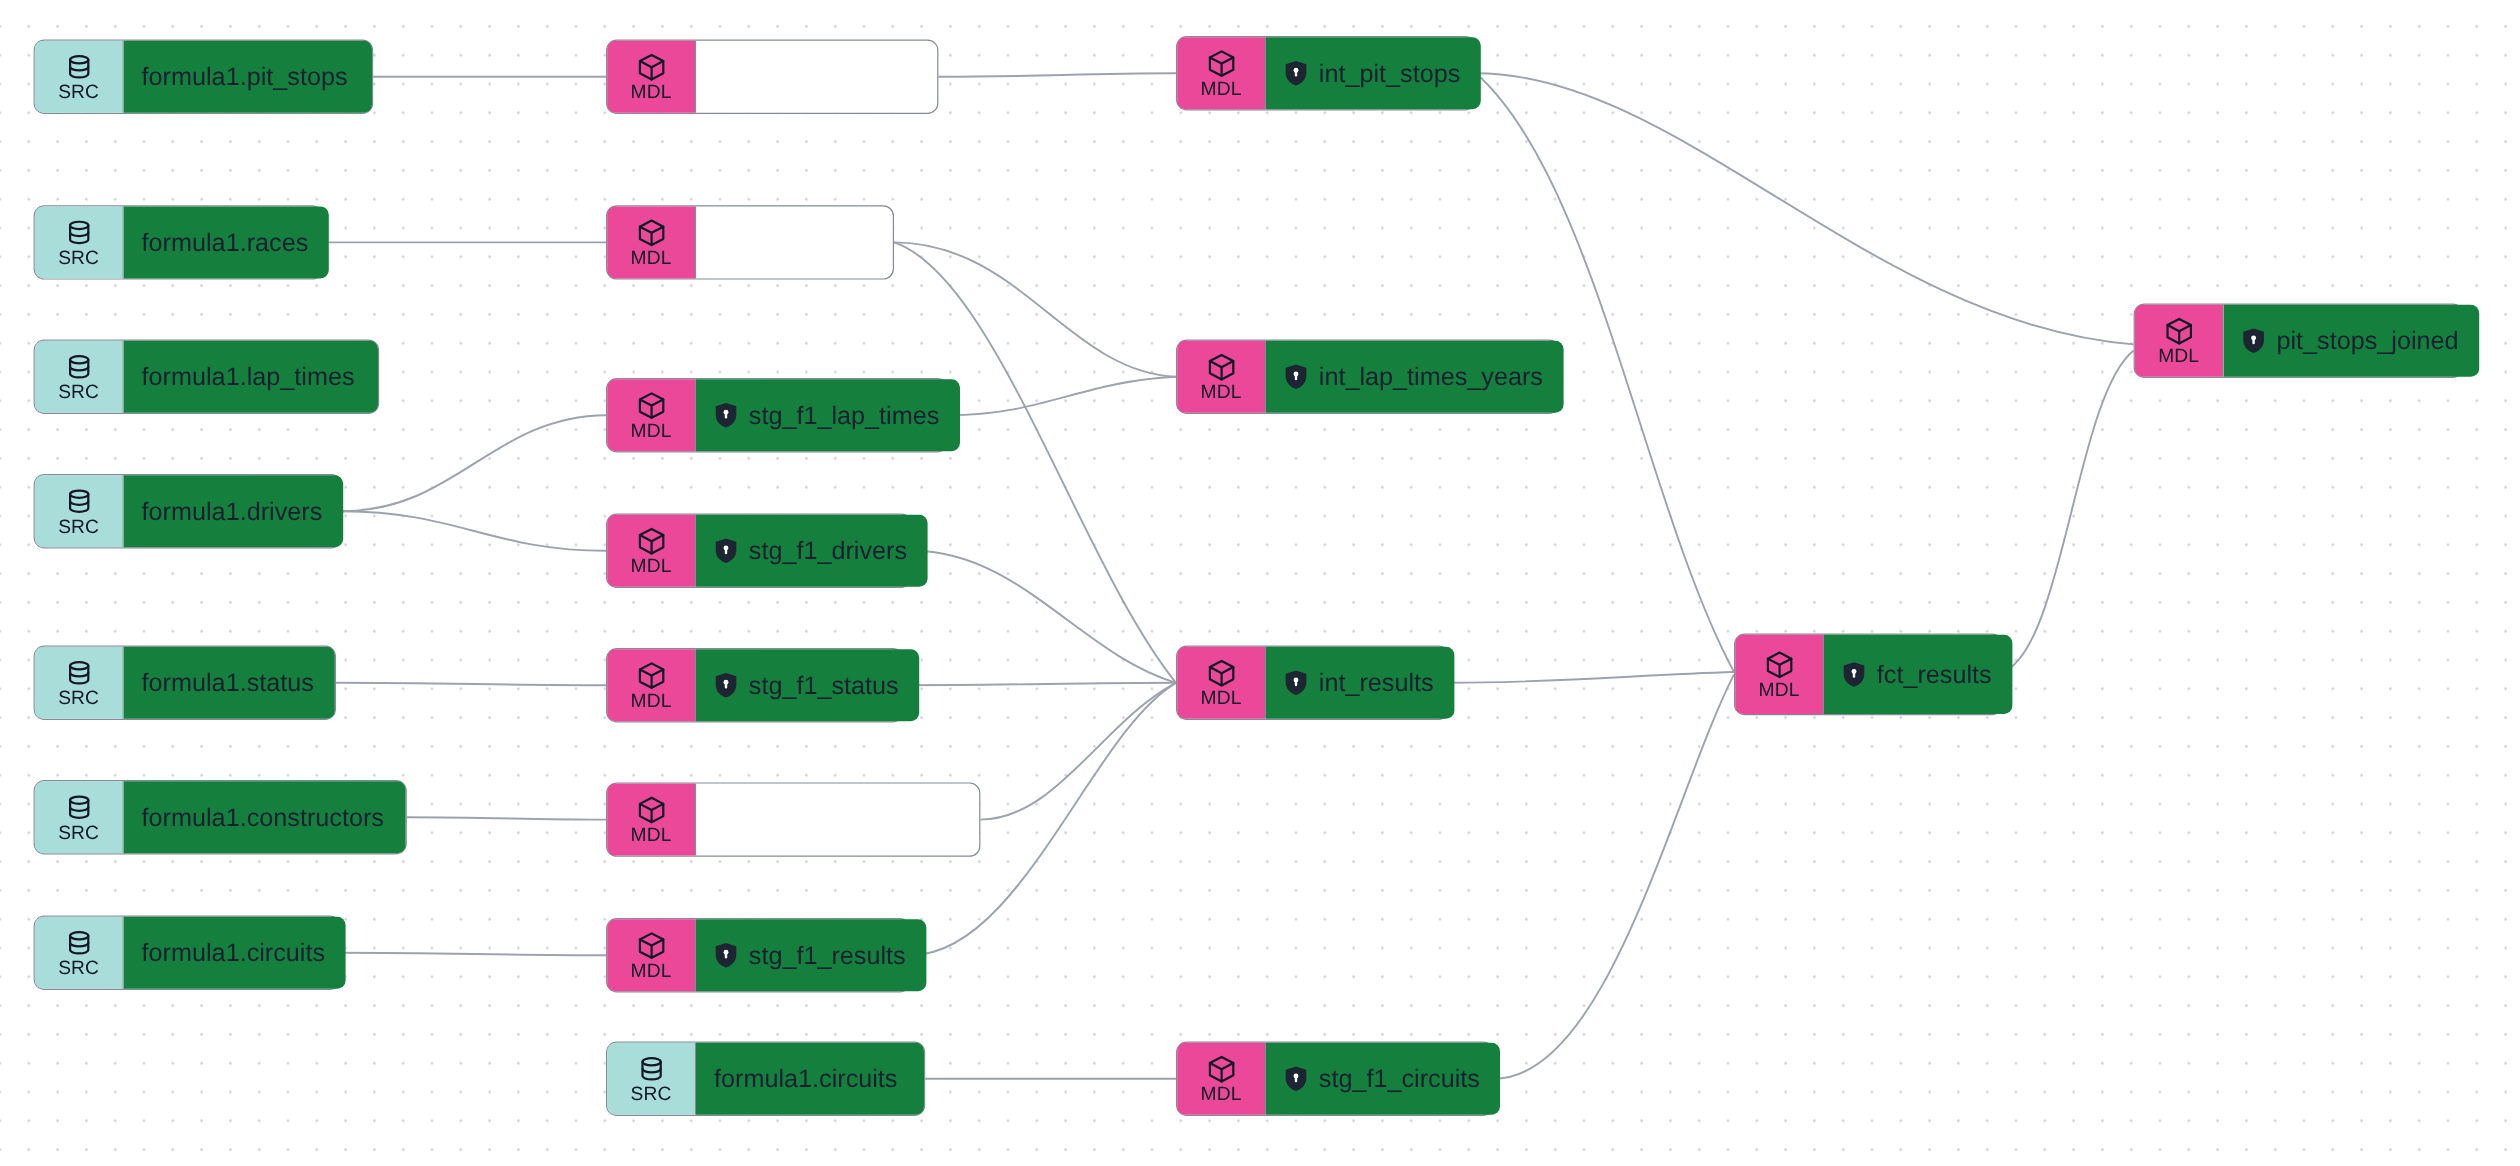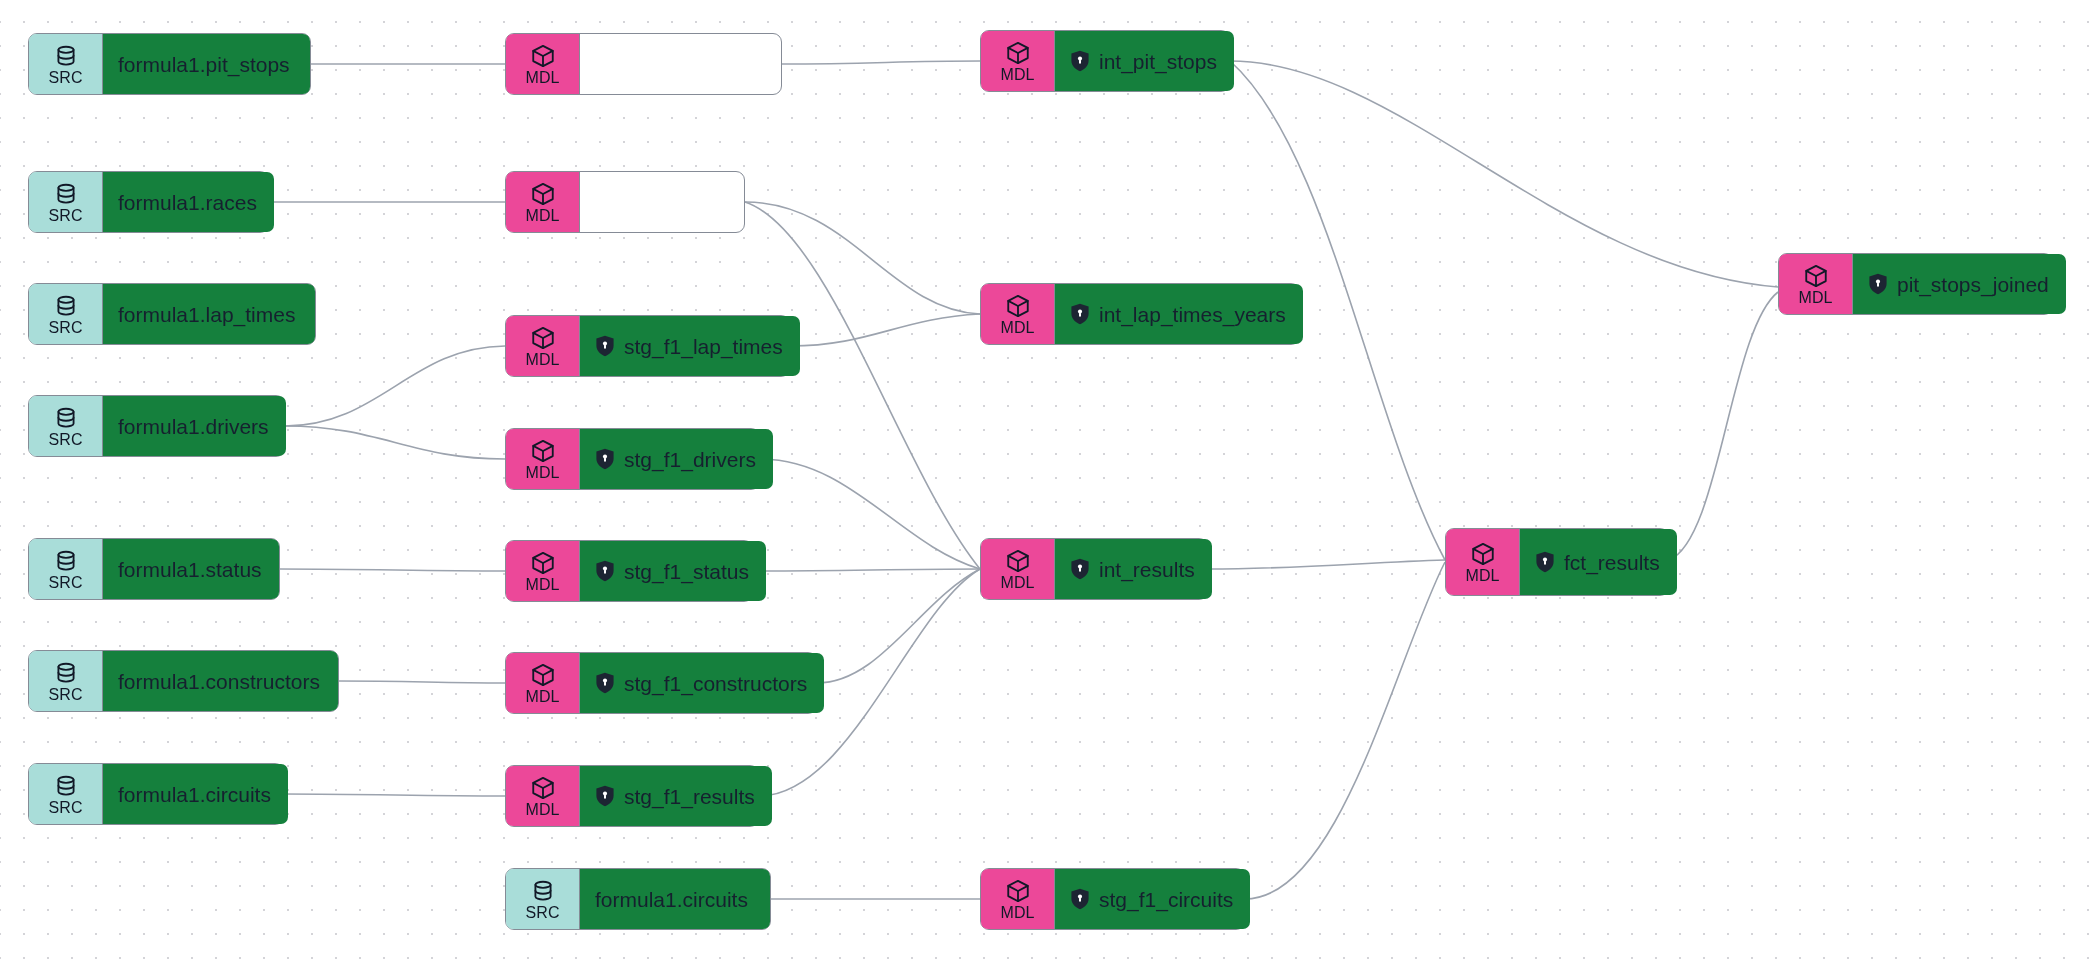--- a/index.html
+++ b/index.html
@@ -302,28 +302,20 @@
       </div>
       <div class="node mdl" style="left: 505px; top: 652px; width: 312px; height: 62px;">
         <div class="badge">
           <span class="glyph"><svg width="26" height="26" viewBox="0 0 24 24" fill="none" stroke="#111827" stroke-width="1.7" stroke-linecap="round" stroke-linejoin="round">
               <path d="M12 2.6 21 7.3v9.4L12 21.4 3 16.7V7.3z"></path>
               <path d="M3 7.3 12 12l9-4.7"></path>
               <path d="M12 12v9.4"></path>
             </svg></span>
           <span class="badge-text">MDL</span>
         </div>
-        <div class="body">
-          <span class="shield"><svg width="20" height="22" viewBox="0 0 20 22" fill="none" xmlns="http://www.w3.org/2000/svg">
-              <path d="M10 0.8 18.6 3.5v7.1c0 5.4-4.1 9.2-8.6 10.6C5.5 19.8 1.4 16 1.4 10.6V3.5z" fill="#1d2533"></path>
-              <circle cx="10" cy="8.6" r="2.05" fill="#ffffff"></circle>
-              <rect x="9.0" y="9.4" width="2.0" height="4.4" rx="1.0" fill="#ffffff"></rect>
-            </svg></span>
-          <span class="label">stg_f1_constructors</span>
-        </div>
       </div>
       <div class="node mdl" style="left: 505px; top: 765px; width: 254px; height: 62px;">
         <div class="badge">
           <span class="glyph"><svg width="26" height="26" viewBox="0 0 24 24" fill="none" stroke="#111827" stroke-width="1.7" stroke-linecap="round" stroke-linejoin="round">
               <path d="M12 2.6 21 7.3v9.4L12 21.4 3 16.7V7.3z"></path>
               <path d="M3 7.3 12 12l9-4.7"></path>
               <path d="M12 12v9.4"></path>
             </svg></span>
           <span class="badge-text">MDL</span>
         </div>

